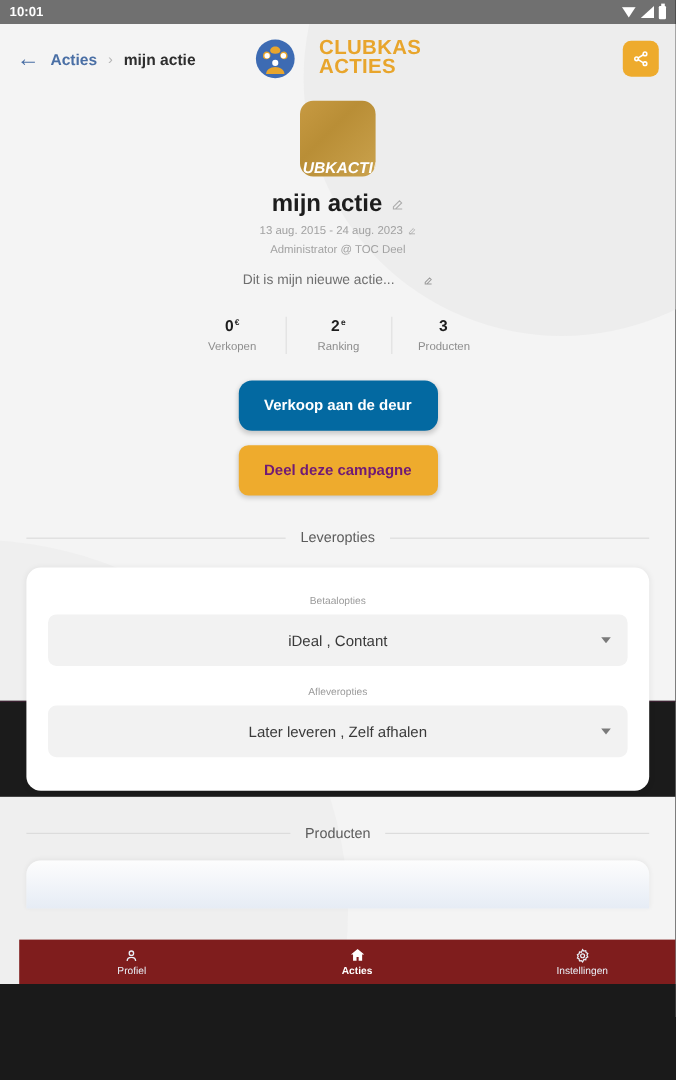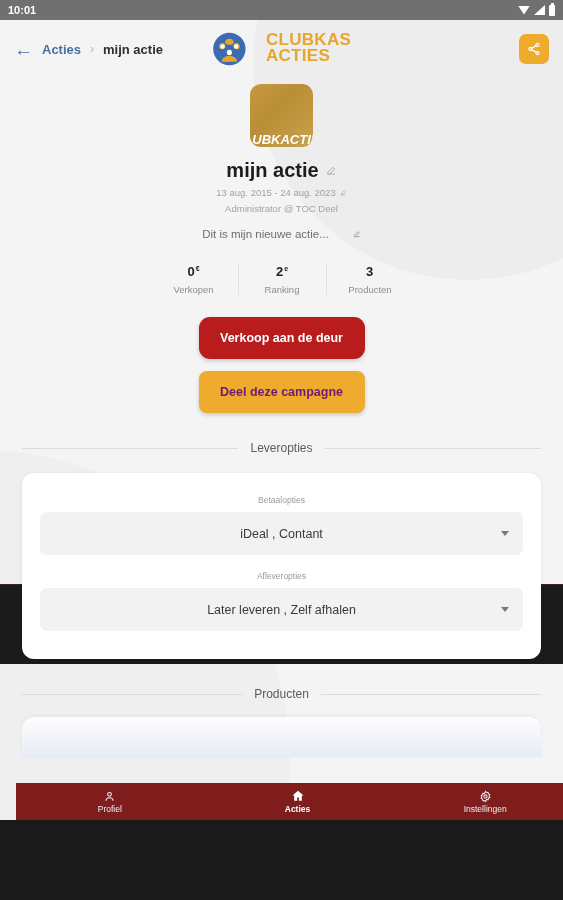--- a/index.html
+++ b/index.html
@@ -134,21 +134,21 @@
   .actions {
     position: relative; z-index: 2;
     margin-top: 22px; display: flex; flex-direction: column;
     align-items: center; gap: 12px;
   }
   .btn {
     width: 166px; height: 42px; border: none; border-radius: 8px;
     font-size: 12.5px; font-weight: 700; cursor: pointer;
     box-shadow: 0 2px 4px rgba(0,0,0,.18);
   }
-  .btn-primary { background: #b91c1c; color: #fff; border-radius: 11px; }
+  .btn-primary { background: #0369a1; color: #fff; border-radius: 11px; }
   .btn-accent  { background: #eeab2d; color: #701a75; }
 
   
   .section-head {
     position: relative; z-index: 2;
     margin-top: 28px; display: flex; align-items: center;
     padding: 0 22px; gap: 12px;
   }
   .section-head .rule { flex: 1; height: 1px; background: #dcdcdc; }
   .section-head .stitle { font-size: 12px; color: #5c5c5c; }

